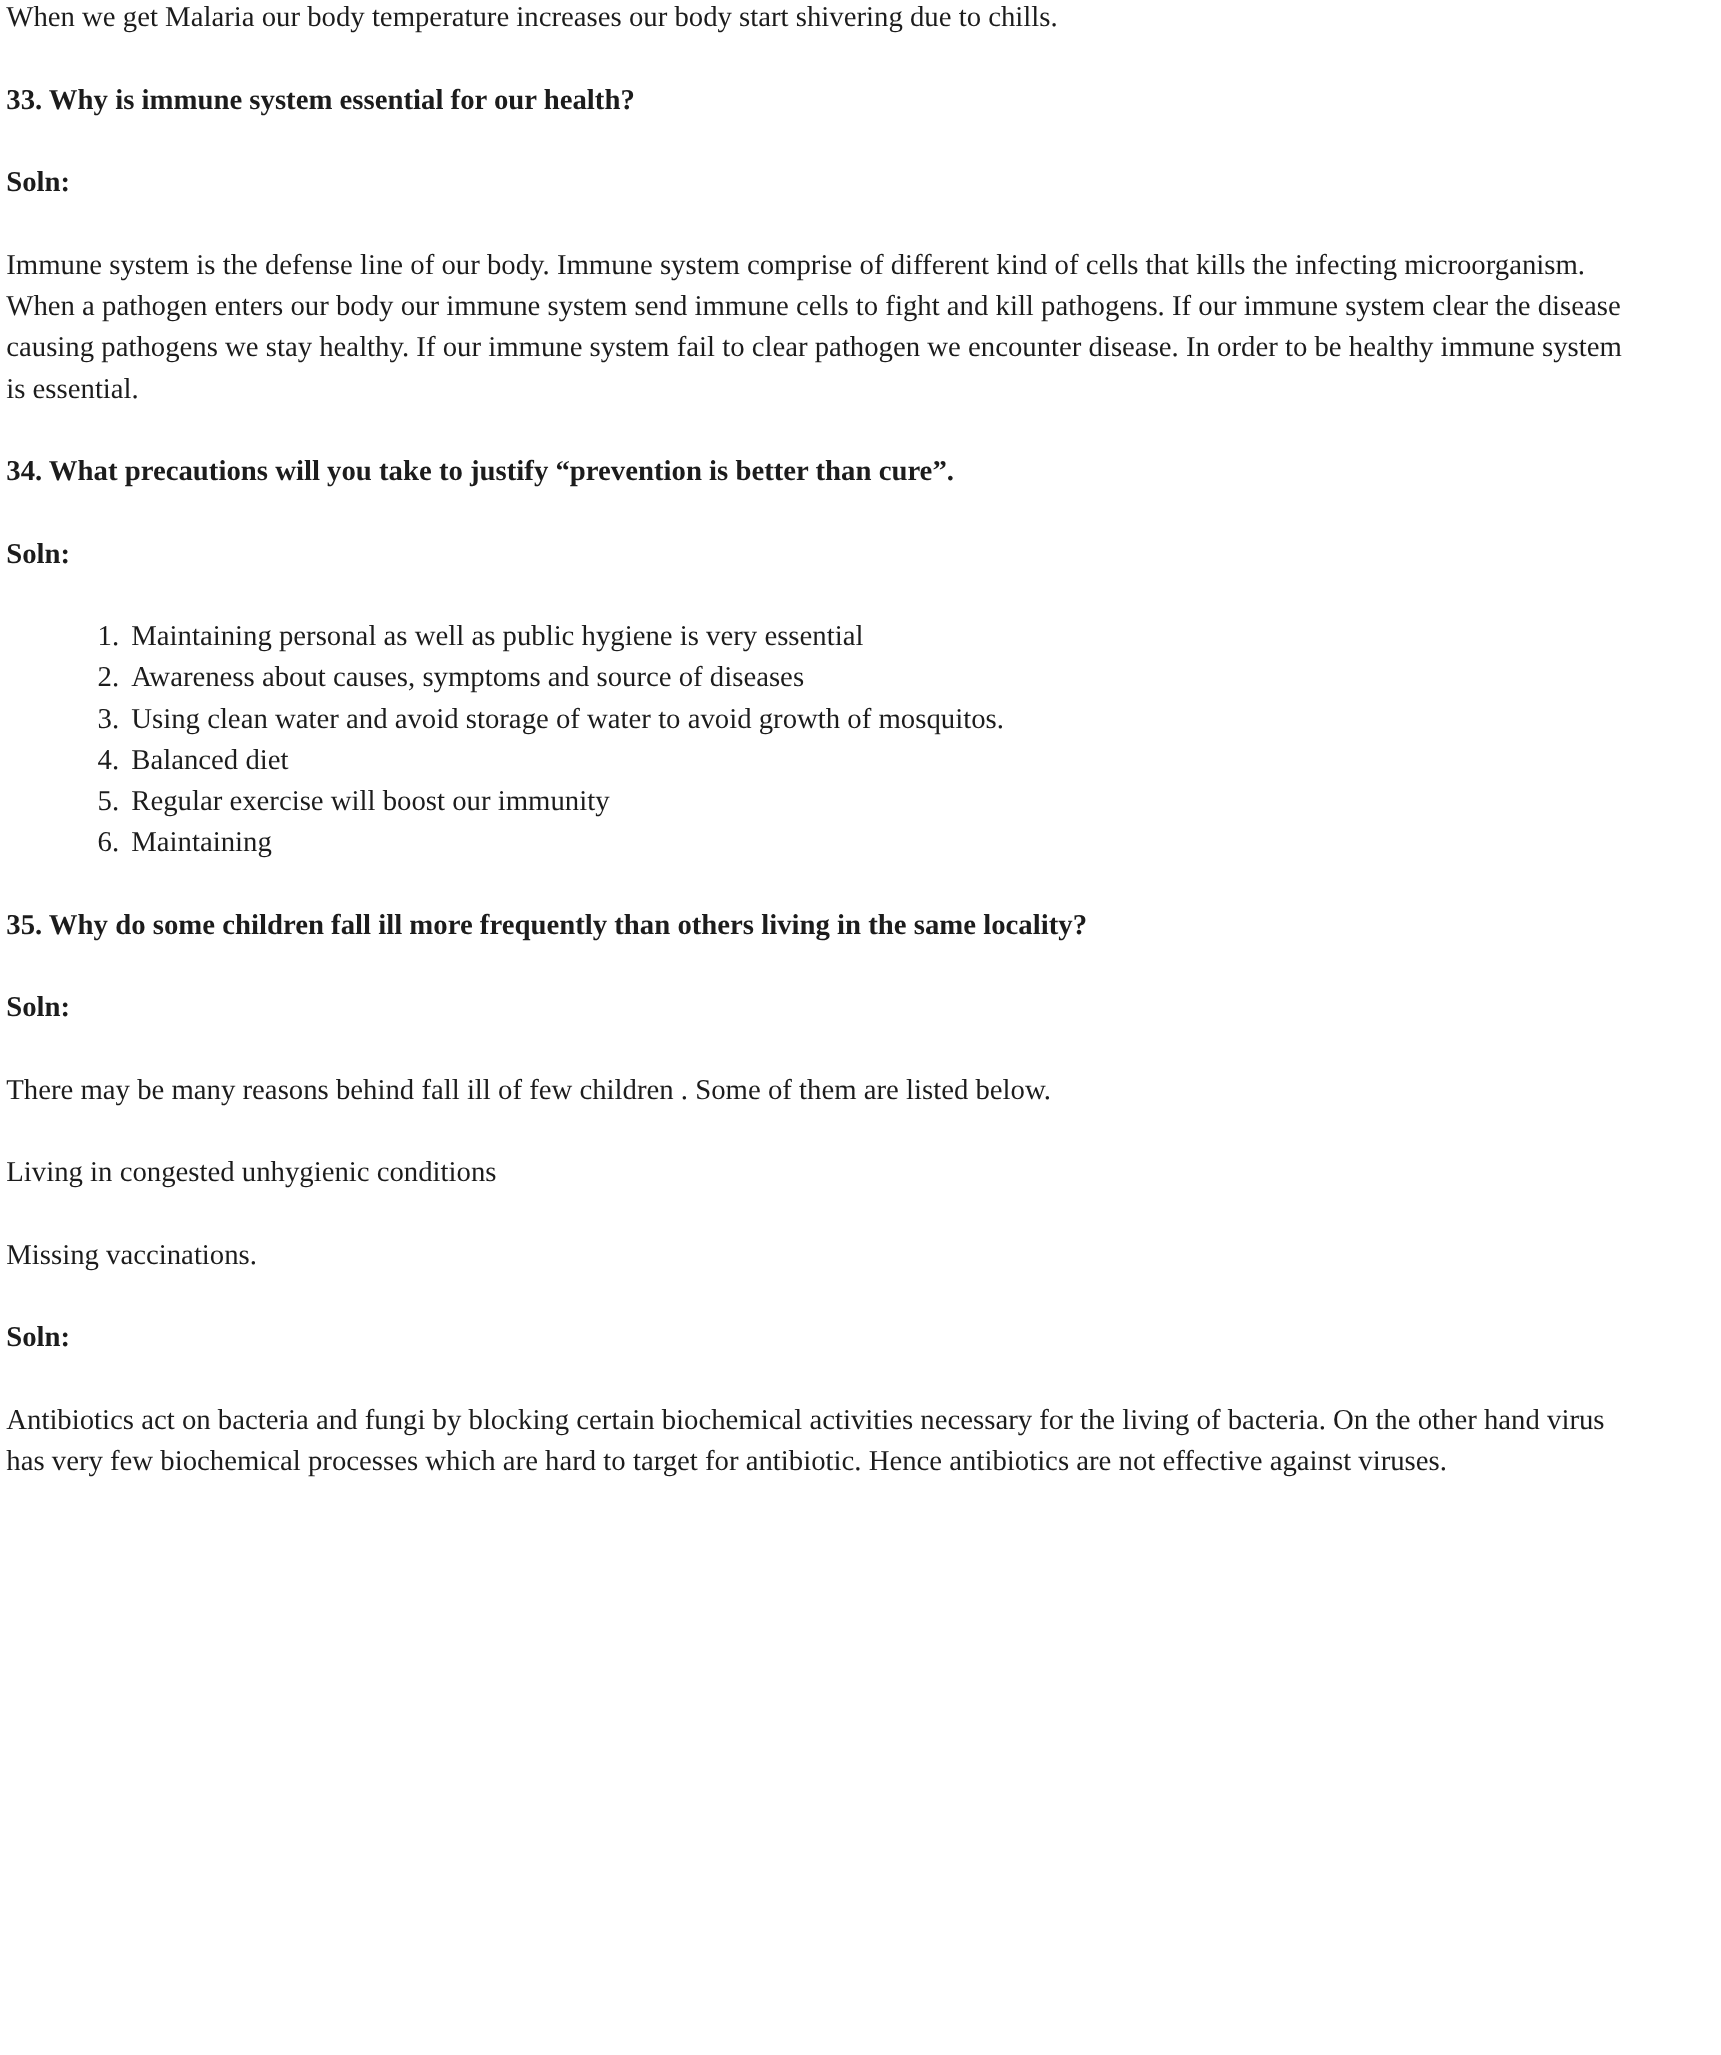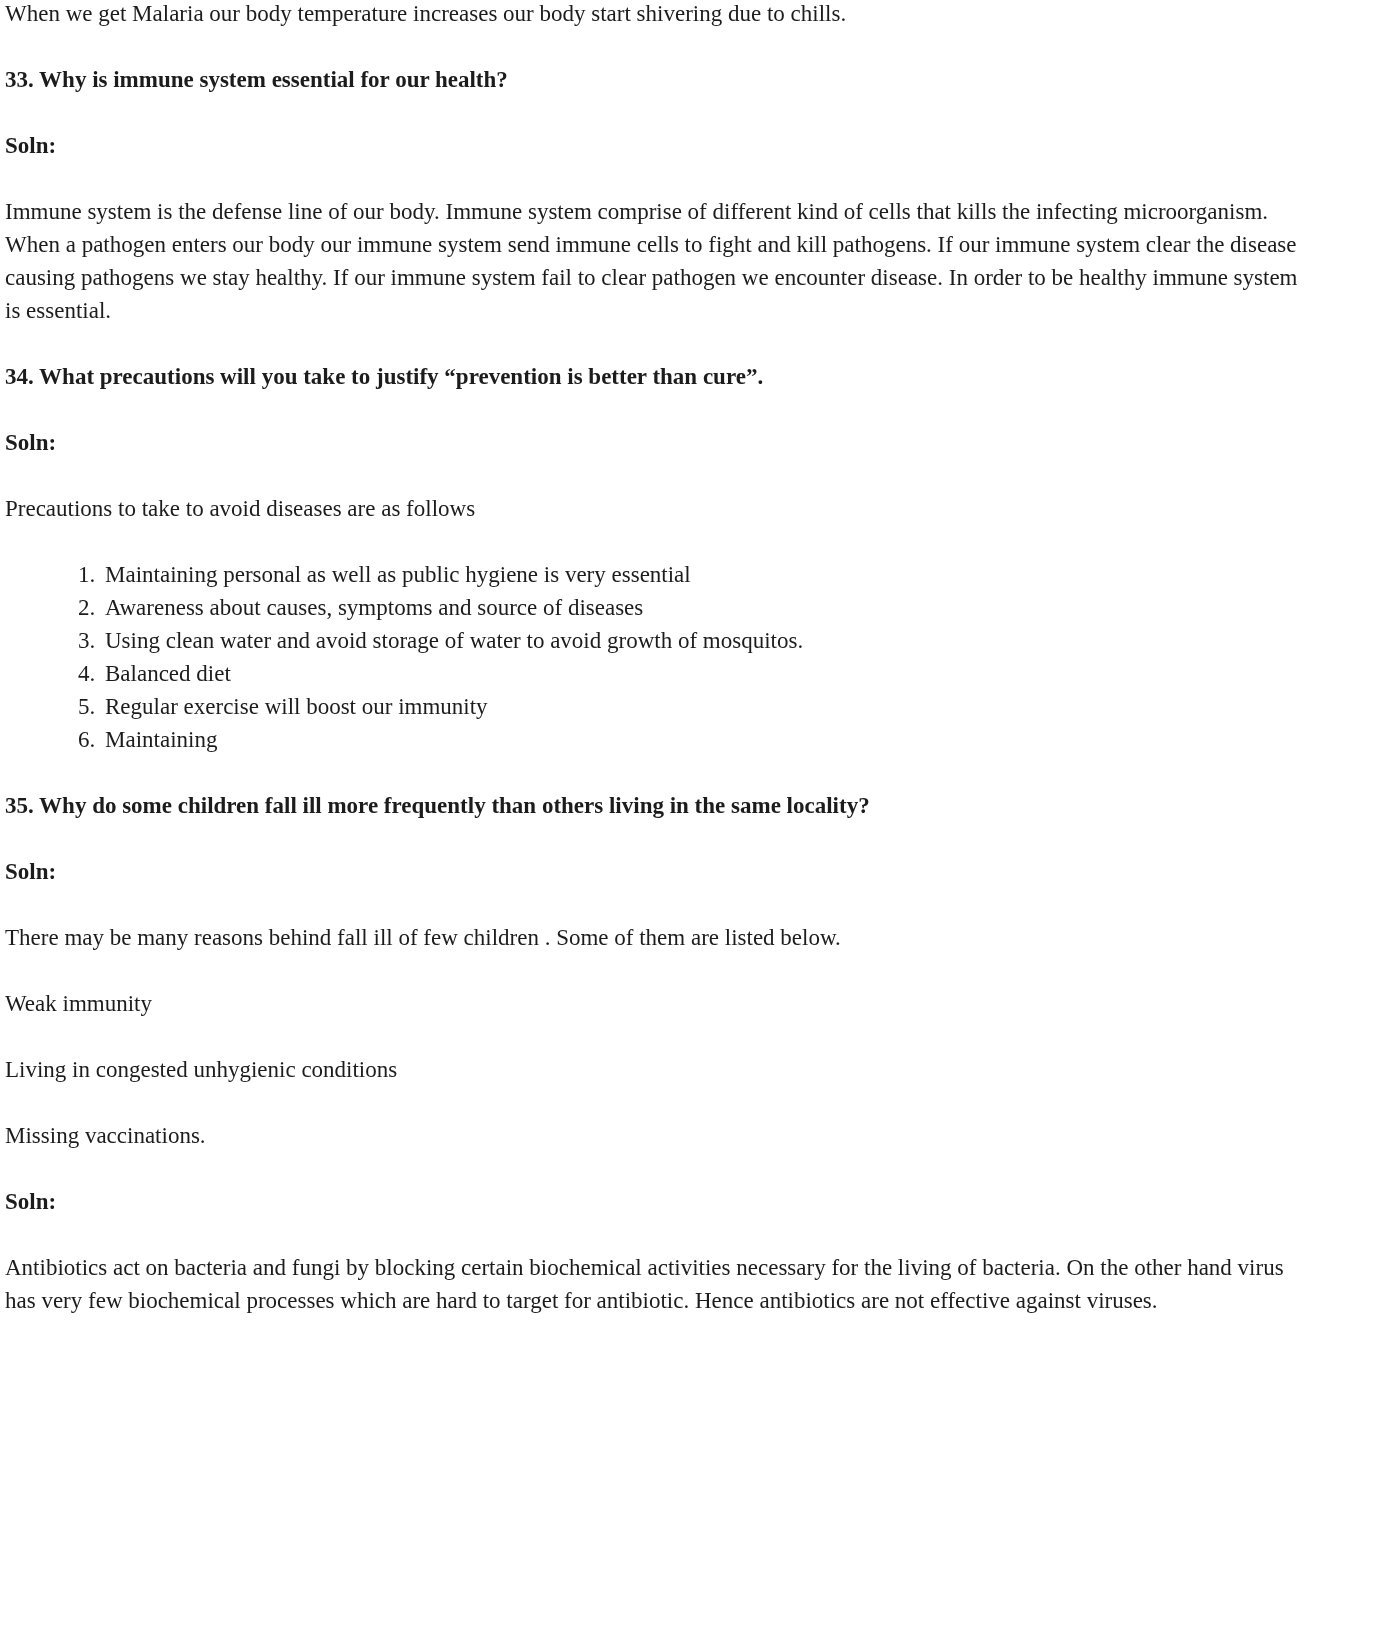--- a/index.html
+++ b/index.html
@@ -42,39 +42,37 @@
   <p class="bold">33. Why is immune system essential for our health?</p>
 
   <p class="bold">Soln:</p>
 
   <p>Immune system is the defense line of our body. Immune system comprise of different kind of cells that kills the infecting microorganism. When a pathogen enters our body our immune system send immune cells to fight and kill pathogens. If our immune system clear the disease causing pathogens we stay healthy. If our immune system fail to clear pathogen we encounter disease. In order to be healthy immune system is essential.</p>
 
   <p class="bold">34. What precautions will you take to justify “prevention is better than cure”.</p>
 
   <p class="bold">Soln:</p>
 
-  <p>Precautions to take to avoid diseases are as follows</p>
 
   <ol class="precautions">
     <li>Maintaining personal as well as public hygiene is very essential</li>
     <li>Awareness about causes, symptoms and source of diseases</li>
     <li>Using clean water and avoid storage of water to avoid growth of mosquitos.</li>
     <li>Balanced diet</li>
     <li>Regular exercise will boost our immunity</li>
     <li>Maintaining</li>
   </ol>
 
   <p class="bold">35. Why do some children fall ill more frequently than others living in the same locality?</p>
 
   <p class="bold">Soln:</p>
 
   <p>There may be many reasons behind fall ill of few children . Some of them are listed below.</p>
 
 
-  <p>Weak immunity</p>
 
   <p>Living in congested unhygienic conditions</p>
 
 
   <p>Missing vaccinations.</p>
 
 
   <p class="bold">Soln:</p>
 
   <p>Antibiotics act on bacteria and fungi by blocking certain biochemical activities necessary for the living of bacteria. On the other hand virus has very few biochemical processes which are hard to target for antibiotic. Hence antibiotics are not effective against viruses.</p>

